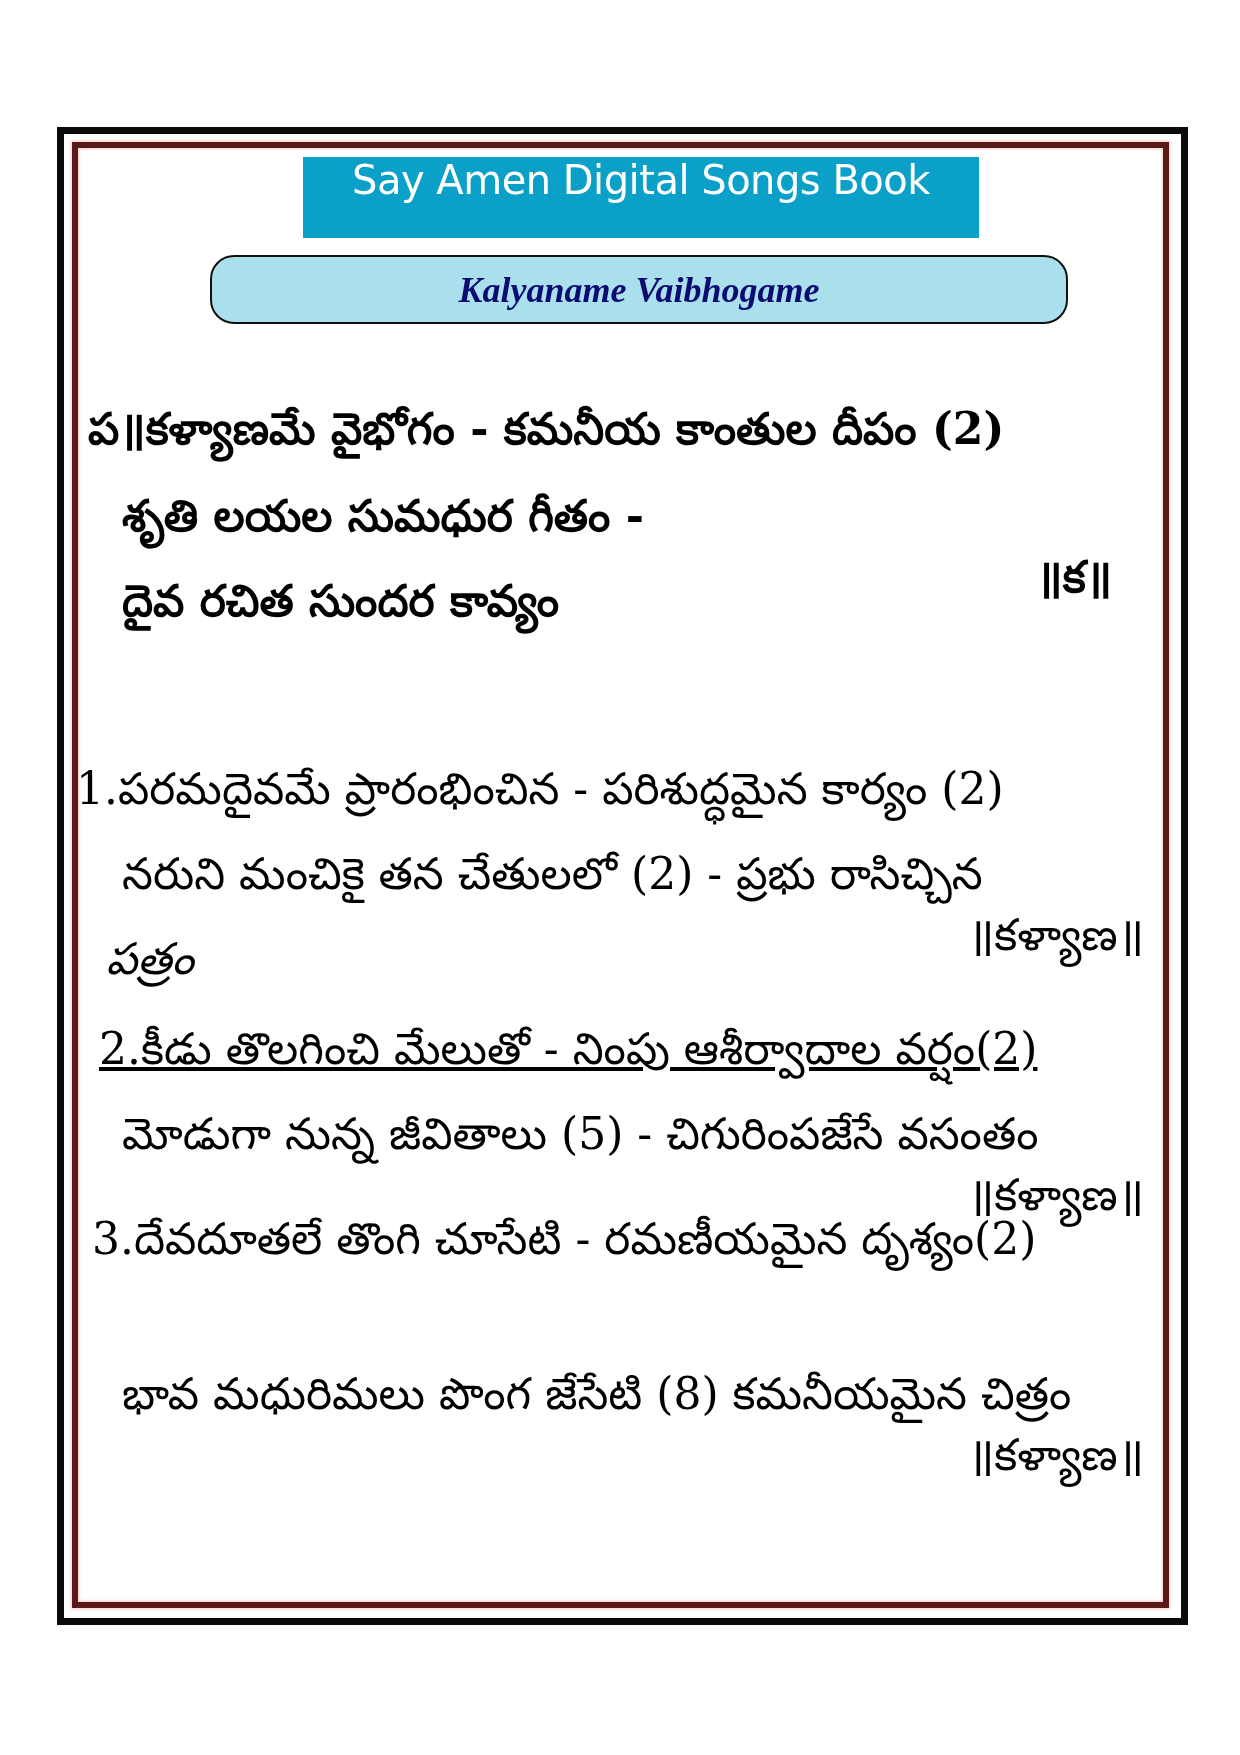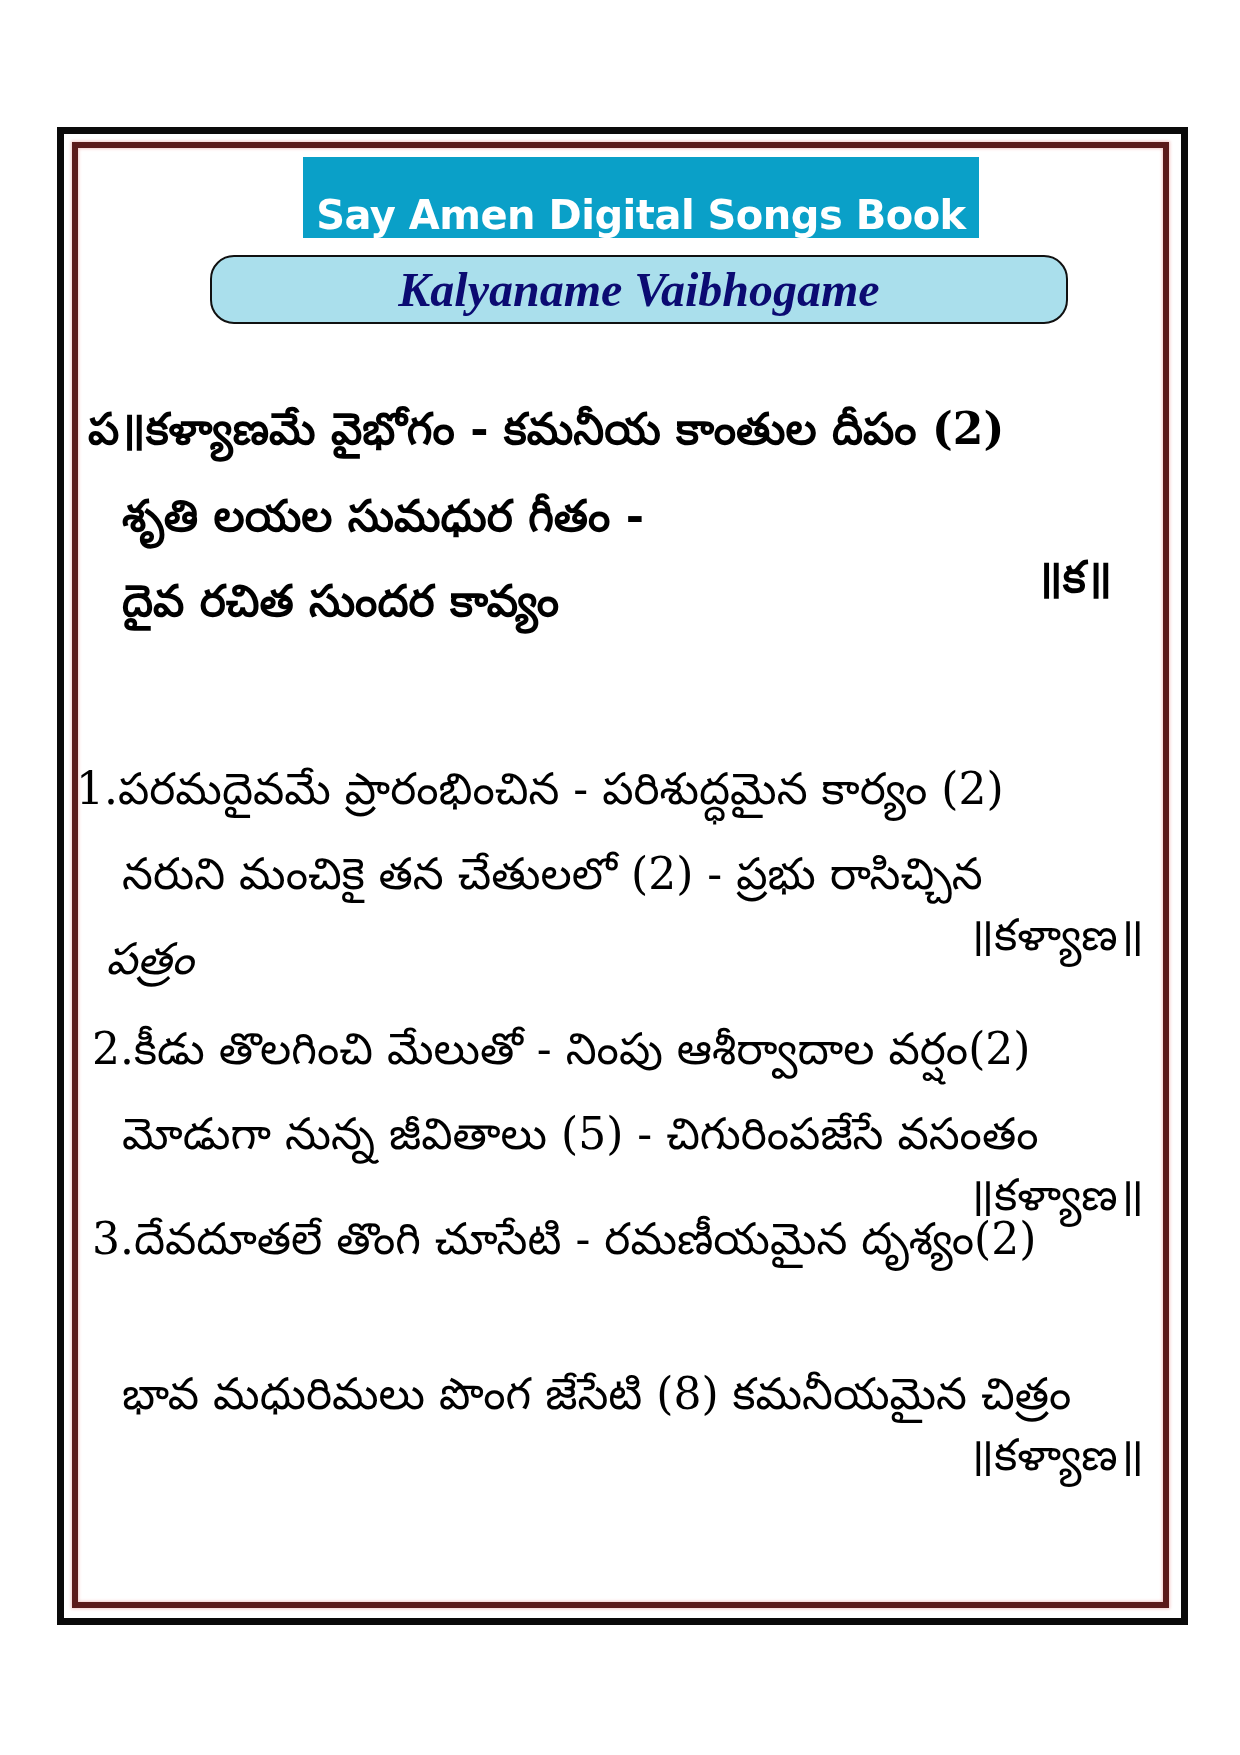--- a/index.html
+++ b/index.html
@@ -36,44 +36,44 @@
   }
   .title-banner {
     position: absolute;
     left: 303px;
     top: 157px;
     width: 676px;
     height: 81px;
     background: #0aa0c8;
     color: #ffffff;
     display: flex;
-    align-items: flex-end;
+    align-items: flex-start;
     justify-content: center;
     font-family: "DejaVu Sans", sans-serif;
-    font-weight: bold;
+    font-weight: normal;
     font-size: 40px;
     letter-spacing: -0.5px;
   }
   .song-title-pill {
     position: absolute;
     left: 210px;
     top: 255px;
     width: 854px;
     height: 65px;
     background: #aadfec;
     border: 2px solid #111;
     border-radius: 24px;
     display: flex;
     align-items: center;
     justify-content: center;
     color: #0b0b72;
     font-family: "Liberation Serif", serif;
     font-style: italic;
     font-weight: bold;
-    font-size: 48px;
+    font-size: 36px;
   }
   .line {
     position: absolute;
     white-space: nowrap;
     font-size: 44px;
     line-height: 60px;
     font-family: "DejaVu Serif", serif;
     margin-top: 24px;
   }
   .chorus .line { font-weight: bold; }
@@ -110,21 +110,21 @@
 </div>
 
 <div class="verse">
   <div class="line" style="left:76px; top:735px;">1.పరమదైవమే ప్రారంభించిన - పరిశుద్ధమైన కార్యం (2)</div>
   <div class="line" style="left:122px; top:820px;">నరుని మంచికై తన చేతులలో (2) - ప్రభు రాసిచ్చిన</div>
   <div class="line" style="left:106px; top:905px;font-style:italic;">పత్రం</div>
   <div class="refrain" style="top:905px;">॥కళ్యాణ॥</div>
 </div>
 
 <div class="verse">
-  <div class="line" style="left:92px; top:995px;">2.కీడు తొలగించి మేలుతో - నింపు ఆశీర్వాదాల వర్షం(2)</div>
+  <div class="line" style="left:99px; top:995px;text-decoration:underline;">2.కీడు తొలగించి మేలుతో - నింపు ఆశీర్వాదాల వర్షం(2)</div>
   <div class="line" style="left:122px; top:1080px;">మోడుగా నున్న జీవితాలు (5) - చిగురింపజేసే వసంతం</div>
   <div class="refrain" style="top:1165px;">॥కళ్యాణ॥</div>
 </div>
 
 <div class="verse">
   <div class="line" style="left:92px; top:1185px;">3.దేవదూతలే తొంగి చూసేటి - రమణీయమైన దృశ్యం(2)</div>
   <div class="line" style="left:122px; top:1340px;">భావ మధురిమలు పొంగ జేసేటి (8) కమనీయమైన చిత్రం</div>
   <div class="refrain" style="top:1425px;">॥కళ్యాణ॥</div>
 </div>
 

